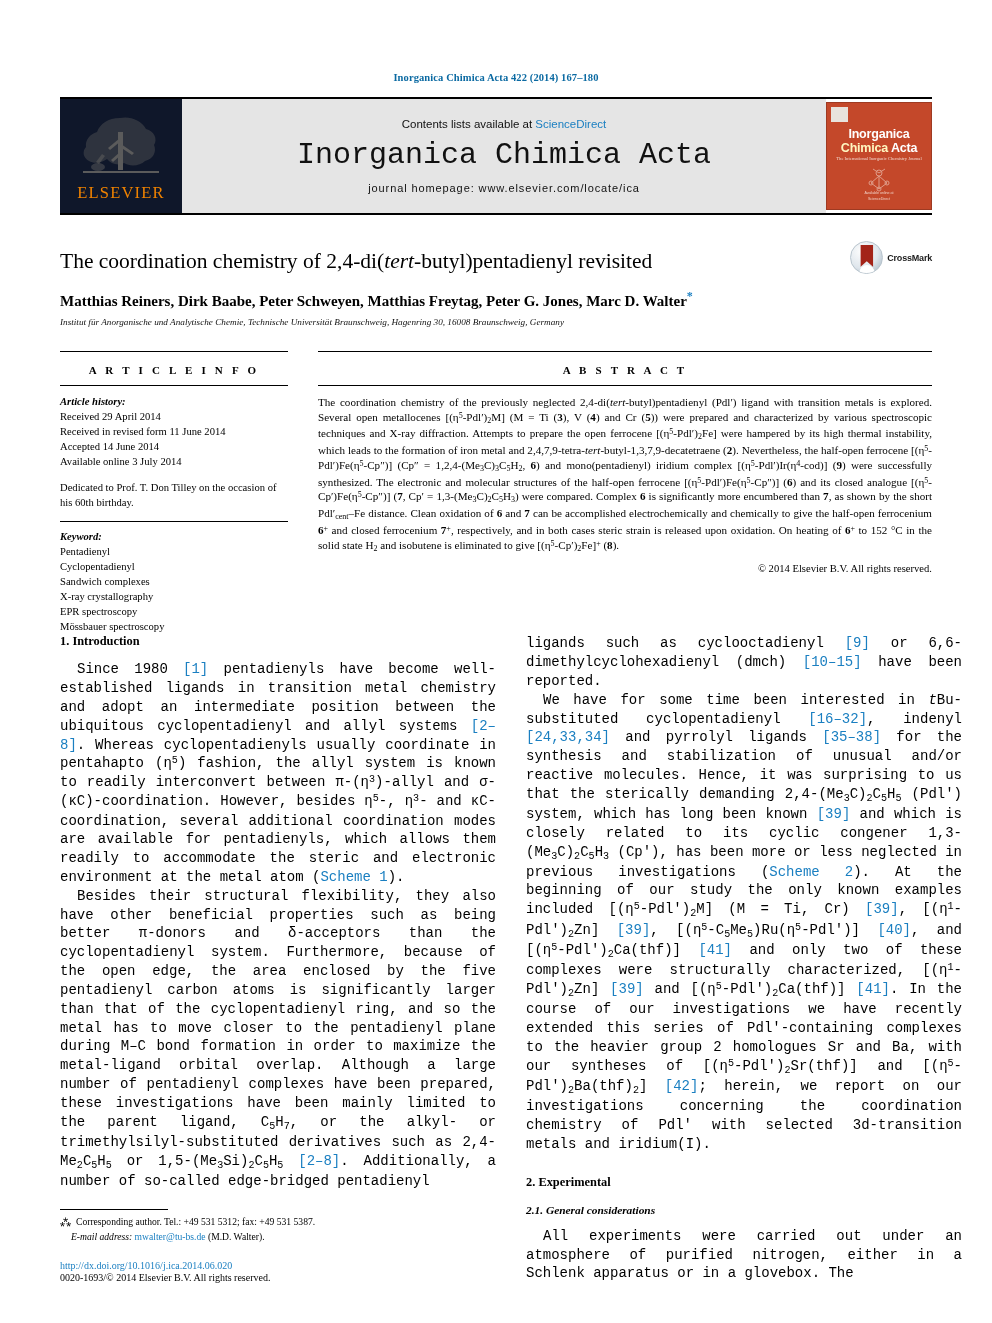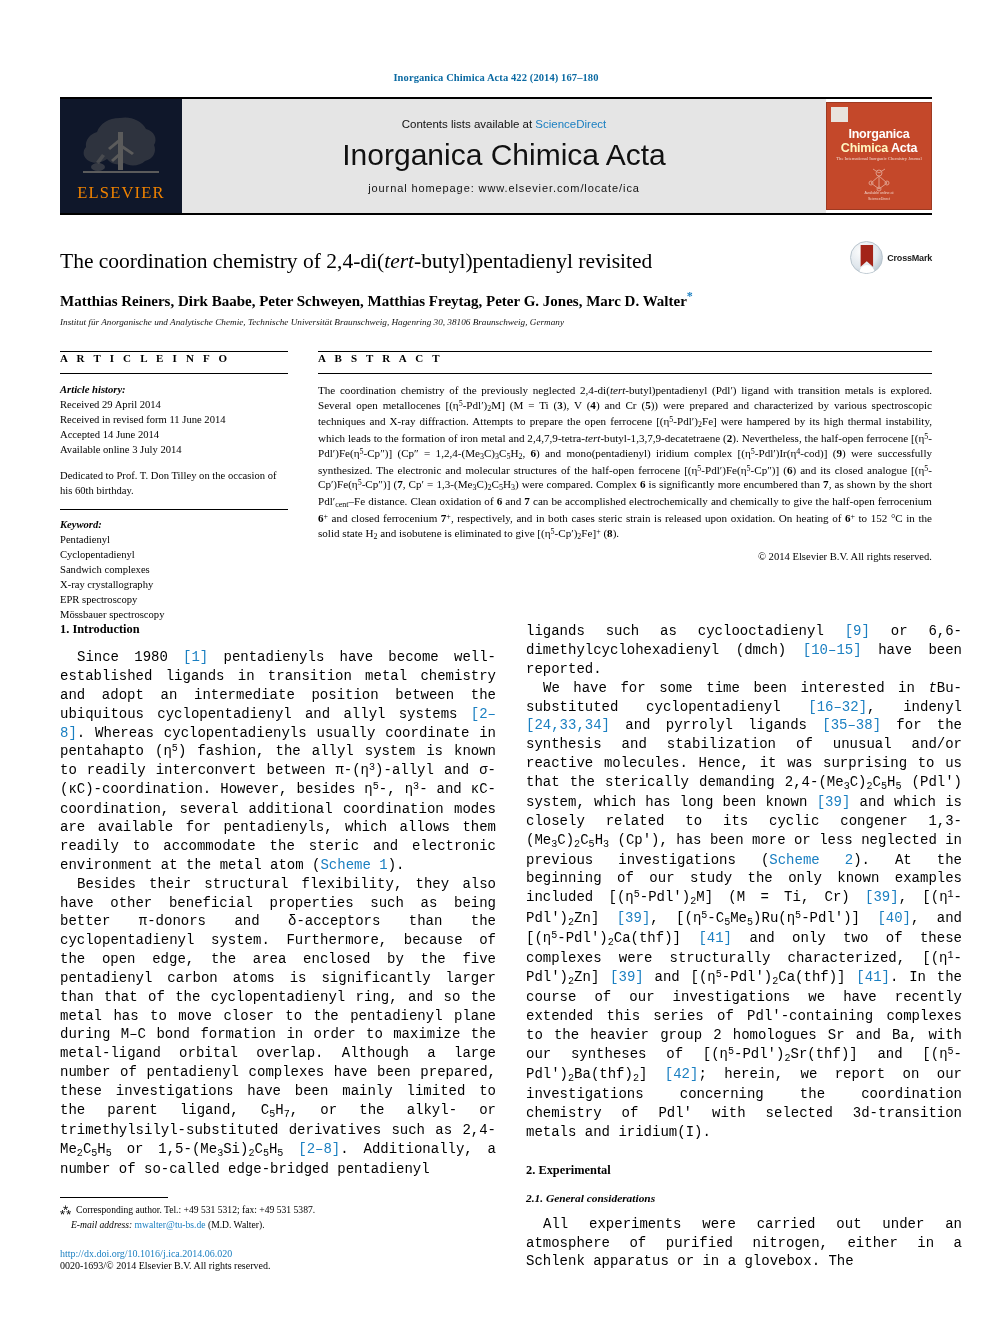--- a/index.html
+++ b/index.html
@@ -60,21 +60,21 @@
     justify-content: center;
     gap: 2px;
   }
   .contents-line {
     font-family: "Liberation Sans", sans-serif;
     font-size: 11.5px;
     color: #111;
   }
   .contents-line .sd { color: #1a7fc1; }
   .journal-title {
-    font-family: Liberation Sans, sans-serif;
+    font-family: Liberation Mono, monospace;
     font-size: 30px;
     color: #111;
     margin: 6px 0 8px 0;
   }
   .homepage {
     font-family: "Liberation Sans", sans-serif;
     font-size: 11px;
     color: #111;
     letter-spacing: 0.9px;
   }
@@ -181,22 +181,24 @@
     display: flex;
     gap: 30px;
   }
   .col-info { width: 228px; flex: 0 0 228px; }
   .col-abstract { flex: 1 1 auto; }
 
   .sec-head {
     font-family: "Liberation Serif", serif;
     font-size: 11px; font-weight: bold;
     letter-spacing: 3.2px;
+    padding-top: 12px;
     border-top: 1px solid #000;
     margin: 0;
+    text-align: center;
   }
   .rule { border-bottom: 1.6px solid #000; margin-top: 9px; }
 
   .info-body {
     font-family: "Liberation Serif", serif;
     font-size: 10.6px;
     line-height: 1.42;
     margin-top: 8px;
   }
   .info-body .it { font-style: italic; font-weight: bold; }
@@ -329,21 +331,21 @@
           </g>
         </svg>
         <div class="cov-foot">Available online at<br>ScienceDirect</div>
       </div>
     </div>
   </div>
 
   <div class="title-block">
     <h1 class="paper-title"><span>The coordination chemistry of 2,4-di(</span><em>tert</em><span>-butyl)pentadienyl revisited</span></h1>
     <div class="authors"><span>Matthias Reiners, Dirk Baabe, Peter Schweyen, Matthias Freytag, Peter G. Jones, Marc D. Walter</span><span class="corr">*</span></div>
-    <div class="affiliation">Institut für Anorganische und Analytische Chemie, Technische Universität Braunschweig, Hagenring 30, 38106 Braunschweig, Germany</div>
+    <div class="affiliation">Institut für Anorganische und Analytische Chemie, Technische Universität Braunschweig, Hagenring 30, 16008 Braunschweig, Germany</div>
 
     <div class="crossmark">
       <div class="cm-badge">
         <div class="ribbon"></div>
         <div class="arch"></div>
       </div>
       <div class="cm-text">CrossMark</div>
     </div>
   </div>
 

